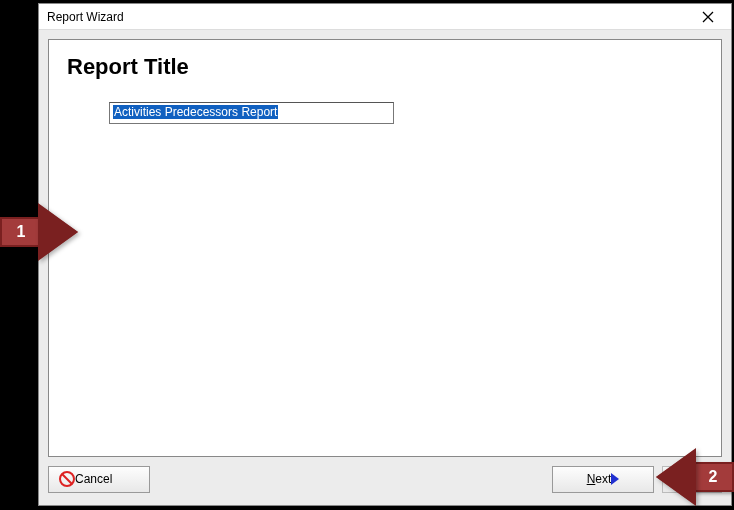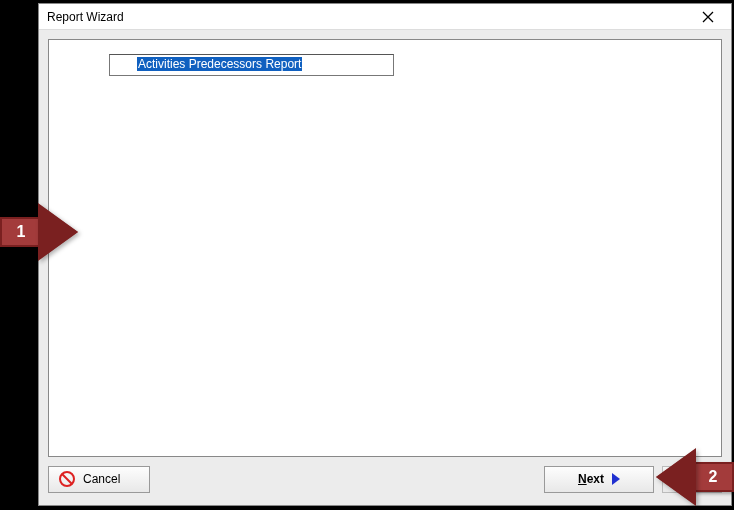--- a/index.html
+++ b/index.html
@@ -78,46 +78,44 @@
     border-top: 1px solid #555;
     font-size: 12px;
     padding: 2px 3px;
     margin-left: 42px;
     background: #fff;
   }
   .title-input .sel {
     background: #1060c0;
     color: #fff;
     padding: 0 1px;
-    margin-left: 24px;
   }
   .button-row {
     position: absolute;
     left: 9px;
     right: 9px;
     bottom: 10px;
     height: 32px;
     display: flex;
     align-items: center;
   }
   .btn {
     height: 27px;
     background: linear-gradient(#fdfdfd, #e8e8e8);
     border: 1px solid #999;
     font-size: 12px;
     display: flex;
     align-items: center;
     justify-content: center;
     cursor: default;
     padding: 0 10px;
-    gap: 8px;
   }
   .btn.cancel { width: 102px; justify-content: flex-start; }
   .btn.prev { width: 102px; }
-  .btn.next { width: 110px; font-weight: bold; }
+  .btn.next { width: 102px; }
   .btn.finish { width: 60px; color: #999; border-color: #bbb; background: linear-gradient(#f5f5f5,#e9e9e9); }
   .spacer { flex: 1; }
   .cancel-icon {
     width: 16px; height: 16px;
     border: 2px solid #d22;
     border-radius: 50%;
     position: relative;
   }
   .cancel-icon::after {
     content: '';
@@ -232,20 +230,21 @@
   <div class="titlebar">
     <span class="titlebar-title">Report Wizard</span>
     <div class="close-btn">
       <svg viewBox="0 0 12 12">
           <path d="M1 1 L11 11 M11 1 L1 11" stroke="#000" stroke-width="1.3" fill="none"></path>
         </svg>
     </div>
   </div>
 
   <div class="content-frame">
+    <h1 class="report-heading">Report Title</h1>
     <div class="title-input">
       <span class="sel">Activities Predecessors Report</span>
     </div>
   </div>
 
   <div class="button-row">
     <div class="btn cancel">
       <span class="cancel-icon"></span>
       <span>Cancel</span>
     </div>

